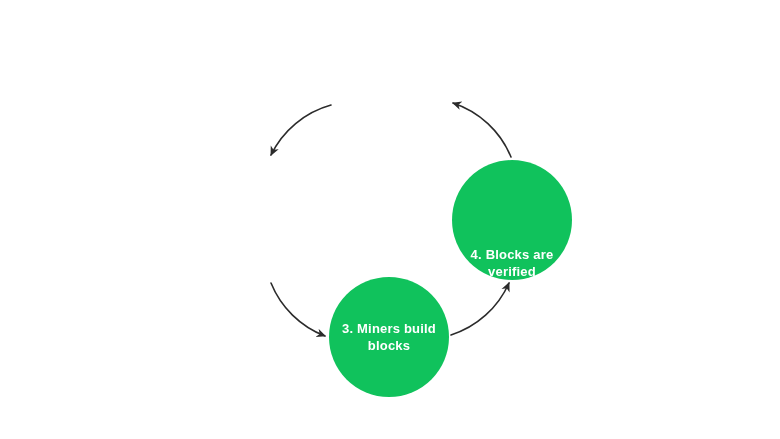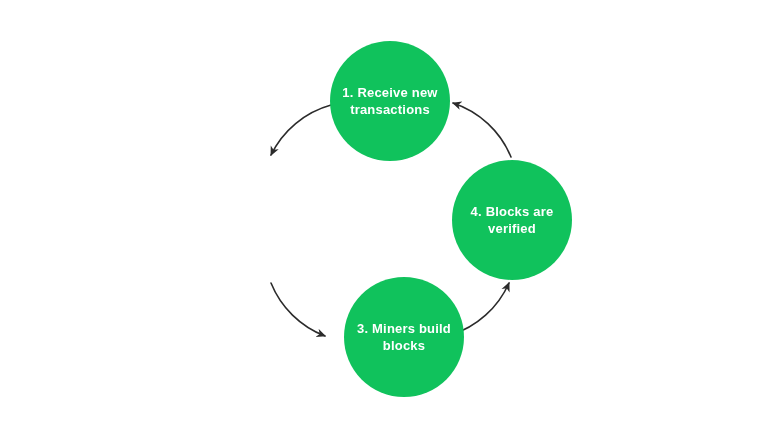--- a/index.html
+++ b/index.html
@@ -37,44 +37,40 @@
   .node-label{
     color:var(--node-text-color);
     font-weight:700;
     font-size:13px;
     line-height:1.32;
     letter-spacing:.2px;
     white-space:pre-line;
   }
   .node-top{left:330px;top:41px;}
   .node-left{left:212px;top:160px;}
-  .node-bottom{left:344px;top:277px;}
-  .node-right{left:452px;top:160px;}
+  .node-bottom{left:329px;top:277px;}
+  .node-right{left:452px;top:160px;align-items:flex-end;}
 </style>
 </head>
 <body>
 
 <div class="stage">
 
   <svg class="edges" width="780" height="439" viewBox="0 0 780 439" xmlns="http://www.w3.org/2000/svg">
     <defs>
       <marker id="arrowhead" markerWidth="12" markerHeight="12" refX="8.5" refY="5" orient="auto" markerUnits="userSpaceOnUse">
         <path class="arrowhead-shape" d="M0,0.6 L9.5,5 L0,9.4 L2.8,5 Z"></path>
       </marker>
     </defs>
     <path class="edge" d="M 331 105 A 95 95 0 0 0 271 155" marker-end="url(#arrowhead)"></path>
     <path class="edge" d="M 271 283 A 95 95 0 0 0 325 336" marker-end="url(#arrowhead)"></path>
     <path class="edge" d="M 451 335 A 95 95 0 0 0 509 283" marker-end="url(#arrowhead)"></path>
     <path class="edge" d="M 511 157 A 95 95 0 0 0 453 103" marker-end="url(#arrowhead)"></path>
   </svg>
 
-  <div class="node node-top">
-    <span class="node-label">1. Receive new
-transactions</span>
-  </div>
 
 
   <div class="node node-bottom">
     <span class="node-label">3. Miners build
 blocks</span>
   </div>
 
   <div class="node node-right">
     <span class="node-label">4. Blocks are
 verified</span>

